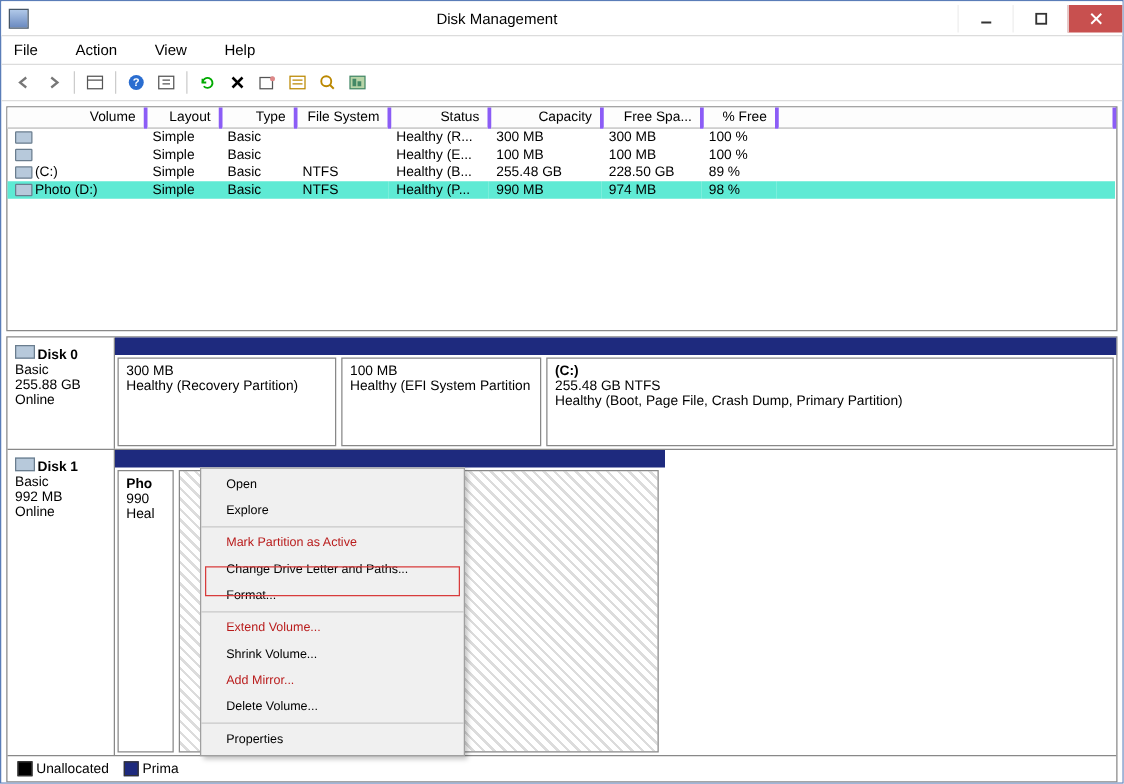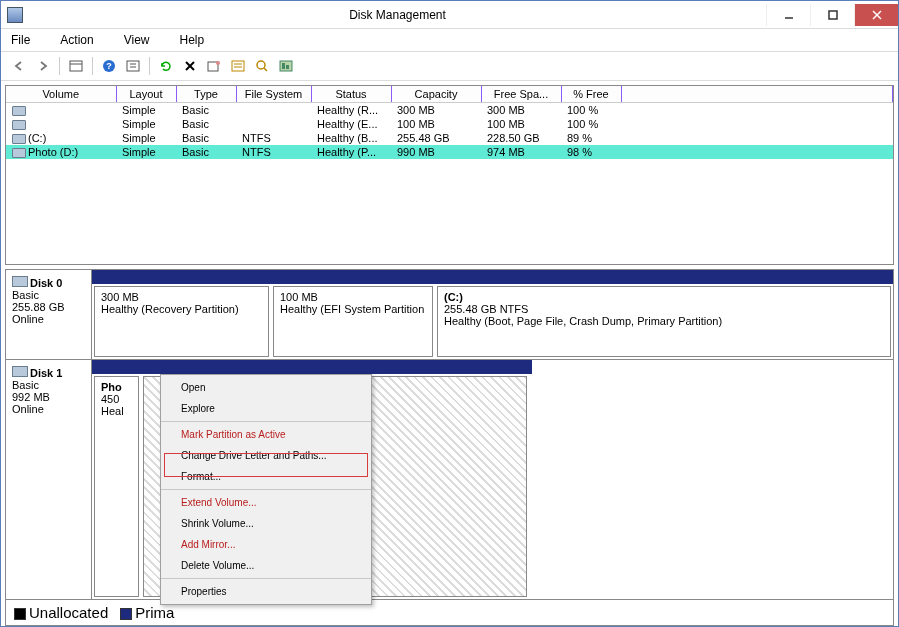--- a/index.html
+++ b/index.html
@@ -12,35 +12,35 @@
 .win-btn { width: 44px; height: 22px; display:flex; align-items:center; justify-content:center; border-left: 1px solid #eee; }
 .win-btn.close { background: #c8504f; color: #fff; }
 .menubar { display: flex; gap: 30px; padding: 4px 10px; border-bottom: 1px solid #dcdcdc; }
 .menubar span { font-size: 12px; }
 .toolbar { display: flex; gap: 4px; padding: 4px 8px; border-bottom: 1px solid #dcdcdc; align-items: center; }
 .tb-btn { width: 20px; height: 20px; display:flex; align-items:center; justify-content:center; border: 1px solid transparent; }
 .tb-sep { width:1px; height:18px; background:#ccc; margin:0 2px; }
 .content { flex:1; display:flex; flex-direction:column; padding: 4px 4px 0 4px; min-height:0; }
 .volumes-pane { border: 1px solid #888; height: 180px; background: #fff; }
 .vol-table { width:100%; border-collapse: collapse; }
-.vol-table th { text-align:center; font-weight: normal; padding: 2px 6px; background: #fdfdfd; border-right:1px solid #8b5cf6; border-bottom:1px solid #ccc; font-size:11px; }
+.vol-table th { text-align:right; font-weight: normal; padding: 2px 6px; background: #fdfdfd; border-right:3px solid #8b5cf6; border-bottom:1px solid #ccc; font-size:11px; }
 .vol-table td { padding: 1px 6px; font-size:11px; }
 .vol-icon { display:inline-block; width:14px; height:10px; background:#b7c9db; border:1px solid #6a7d8e; border-radius:1px; margin-right:2px; vertical-align:middle; }
 tr.selected td { background: #5eead4; }
 .disks-pane { flex:1; margin-top:4px; border:1px solid #888; display:flex; flex-direction:column; position:relative; min-height:0;}
 .disk-row { display:flex; border-bottom:1px solid #888; min-height: 90px; }
 .disk-info { width:86px; padding: 6px; border-right:1px solid #888; font-size:11px; }
 .disk-info .dname { font-weight:bold; }
 .disk-info .dicon { display:inline-block; width:16px; height:11px; background:#b7c9db; border:1px solid #6a7d8e; margin-right:2px; }
 .disk-partitions { flex:1; display:flex; flex-direction:column; }
 .band { height:14px; background: #1e2a7e; }
 .parts { flex:1; display:flex; }
 .part { border:1px solid #888; margin:2px; padding:4px 6px; font-size:11px; display:flex; flex-direction:column; justify-content:flex-start; }
 .part.hatch { background: repeating-linear-gradient(45deg,#fff,#fff 4px,#dcdcdc 4px,#dcdcdc 6px); }
-.legend { padding: 4px 8px; font-size:15px; display:flex; gap:12px; align-items:center; }
+.legend { padding: 4px 8px; font-size:11px; display:flex; gap:12px; align-items:center; }
 .lg-sq { display:inline-block; width:12px; height:12px; vertical-align:middle; margin-right:3px; border:1px solid #333;}
 .lg-black { background:#000; }
 .lg-blue { background:#1e2a7e; }
 .context-menu { position:absolute; top:374px; left:160px; width:212px; background:#f0f0f0; border:1px solid #a0a0a0; box-shadow: 2px 2px 4px rgba(0,0,0,0.25); padding:2px 0; z-index:50; }
 .cm-item { padding:5px 20px; font-size:10px; }
 .cm-item.disabled { color:#b91c1c; }
 .cm-sep { height:1px; background:#c8c8c8; margin:2px 0; }
 .cm-highlight { position:absolute; border:1px solid #d83b3b; pointer-events:none; }
 </style>
 </head>
@@ -248,21 +248,21 @@
           <div><span class="dicon"></span><span class="dname">Disk 1</span></div>
           <div>Basic</div>
           <div>992 MB</div>
           <div>Online</div>
         </div>
         <div class="disk-partitions" style="position:relative">
           <div class="band" style="width:440px"></div>
           <div class="parts" style="height:64px">
             <div class="part" style="width:45px; font-weight:bold; overflow:hidden">
               <span style="font-weight:bold">Pho</span>
-              <span style="font-weight:normal">450</span>
+              <span style="font-weight:normal">990</span>
               <span style="font-weight:normal">Heal</span>
             </div>
             <div class="part hatch" style="width:190px"></div>
             <div class="part hatch" style="width:190px"></div>
           </div>
         </div>
       </div>
 
       <div class="legend">
         <span><span class="lg-sq lg-black"></span><span>Unallocated</span></span>

